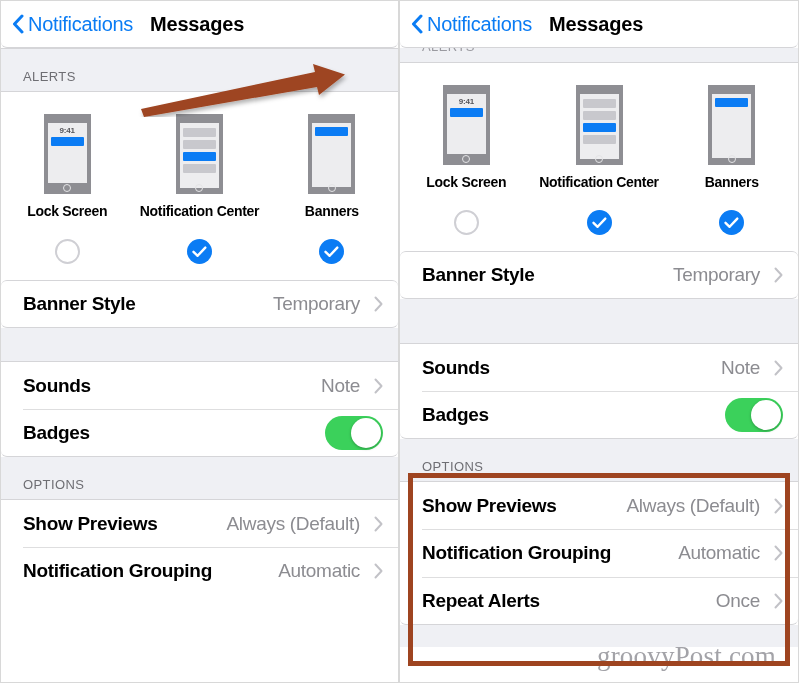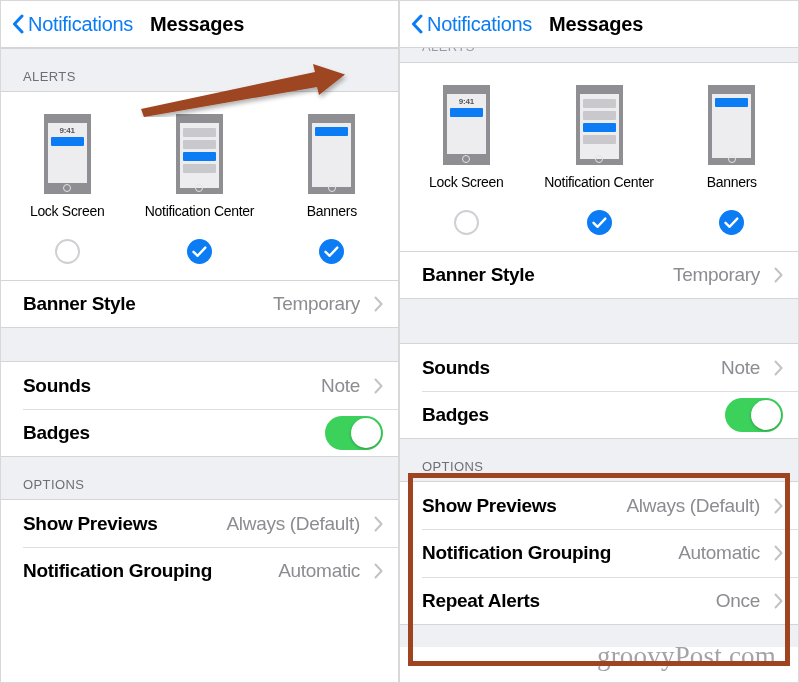--- a/index.html
+++ b/index.html
@@ -53,21 +53,21 @@
   .nav-title {
     color: #000000;
     font-size: 20px;
     font-weight: bold;
     margin-left: 17px;
     letter-spacing: -0.2px;
   }
 
   
   .sep-top    { border-top: 1px solid #d5d5d8; }
-  .sep-bottom { border-bottom: 1px solid #d5d5d8; }
+  .sep-bottom { border-bottom: 1px solid #d5d5d8; border-radius: 6px; }
 
   .row {
     background: #ffffff;
     height: 48px;
     display: flex;
     align-items: center;
     padding: 0 15px 0 22px;
     box-sizing: border-box;
     position: relative;
   }
@@ -188,21 +188,21 @@
     flex: none;
   }
   .bar-blue { background: #0b7cf4; }
   .bar-gray { background: #c8c8cd; }
   .nc-pad { padding-top: 5px; }
   .banner-pad { padding-top: 4px; }
 
   .alert-caption {
     margin-top: 9px;
     font-size: 14px;
-    font-weight: normal;
+    font-weight: bold;
     color: #000000;
     letter-spacing: -0.3px;
     white-space: nowrap;
   }
 
   .alert-checks {
     background: #ffffff;
     display: flex;
     padding: 14px 0 16px 0;
   }

